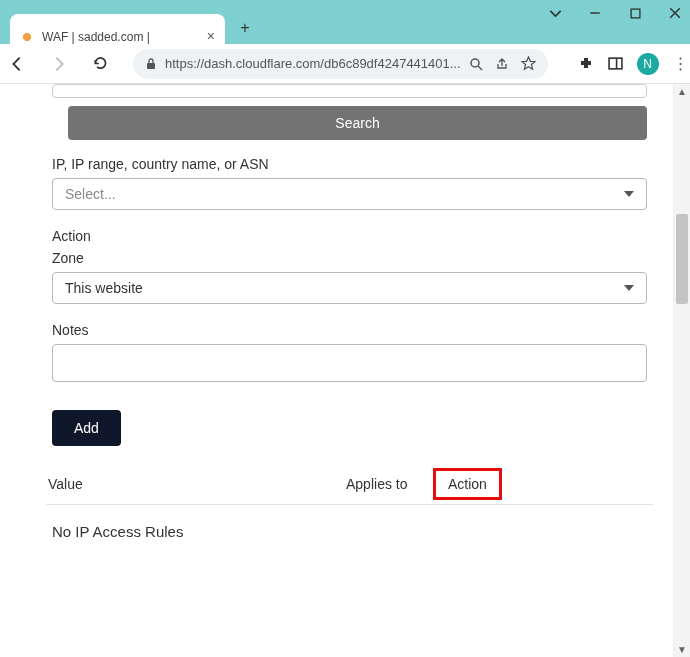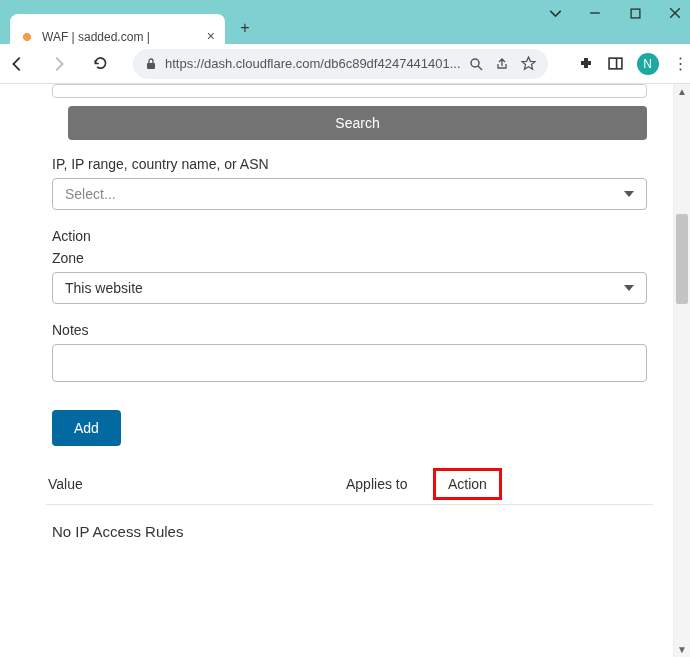--- a/index.html
+++ b/index.html
@@ -169,21 +169,21 @@
     border-top:6px solid #555;
   }
   .text-input {
     border:1px solid #b9b9b9;
     border-radius:4px;
     height:38px;
     margin: 0 6px 18px 6px;
     background:#fff;
   }
   .btn-add {
-    background:#0369a1;
+    background:#0f172a;
     color:#fff;
     padding: 10px 22px;
     border-radius:4px;
     font-size:14px;
     display:inline-block;
     margin: 10px 6px 26px 6px;
   }
   .tbl-head {
     display:flex;
     font-size:14px;

